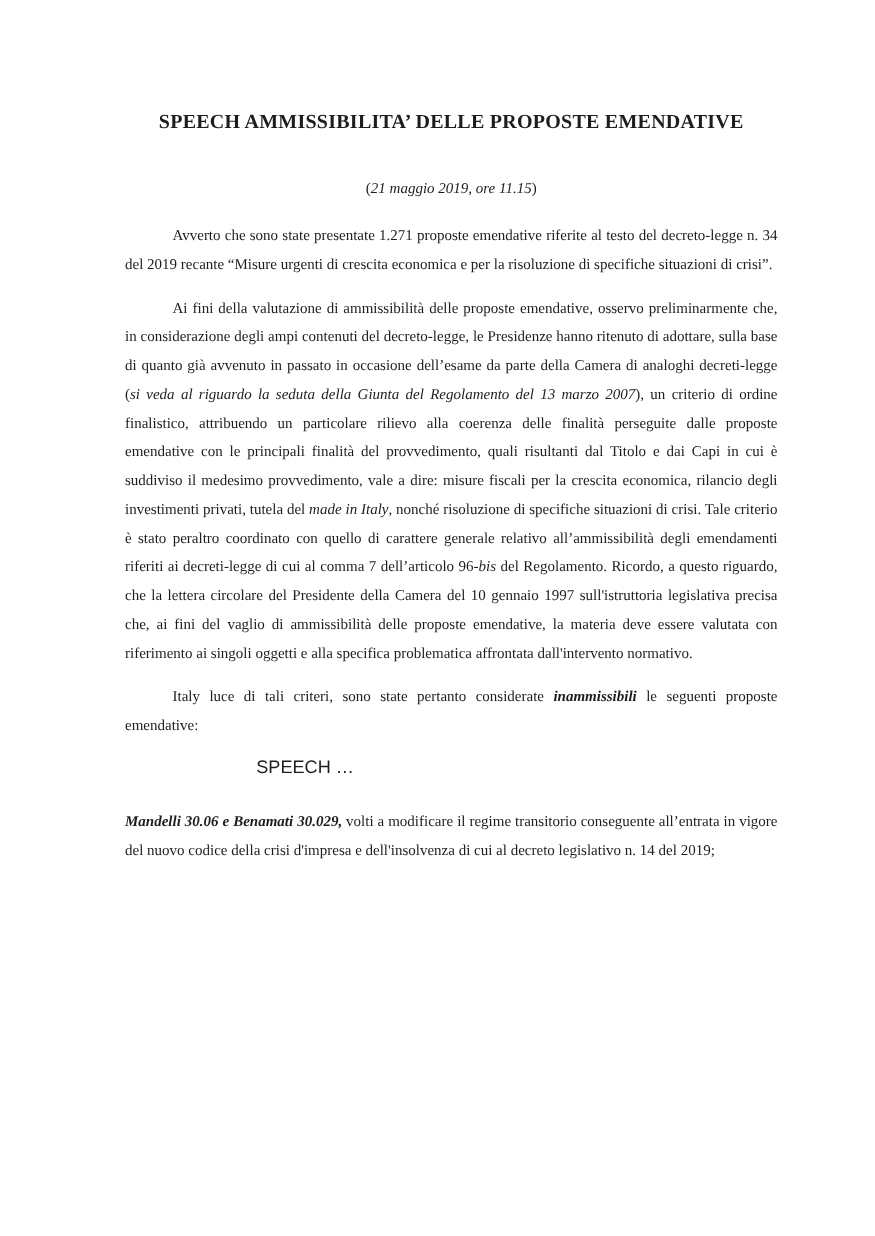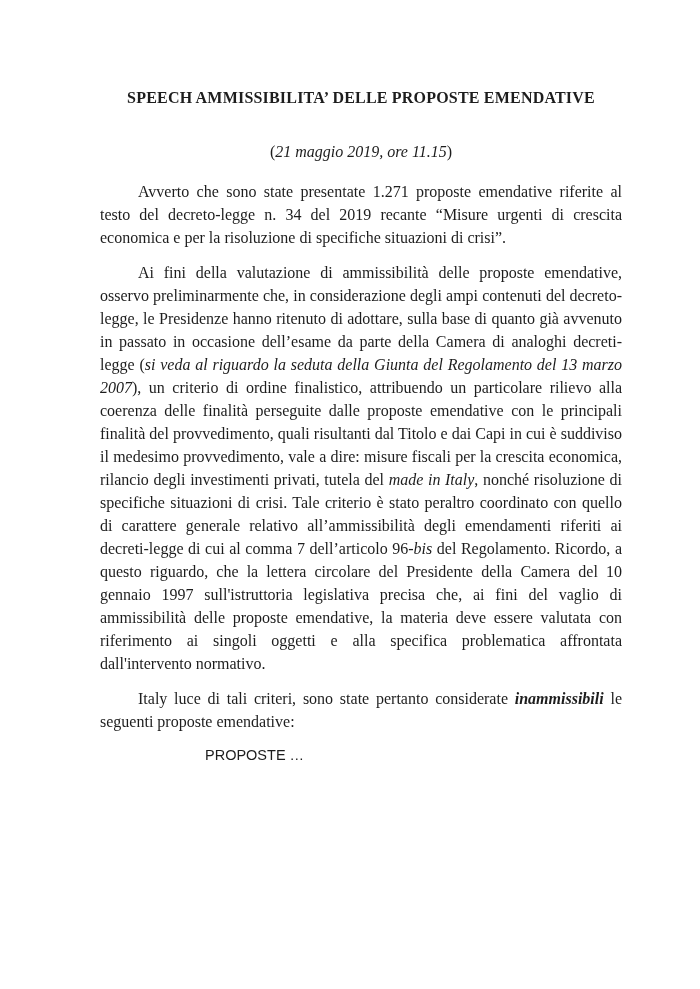--- a/index.html
+++ b/index.html
@@ -25,25 +25,25 @@
   .title {
     margin: 0 0 36px 0;
     text-align: center;
     font-size: 16px;
     font-weight: bold;
     letter-spacing: 0.2px;
   }
   .dateline {
     margin: 0 0 19px 0;
     text-align: center;
-    font-size: 16px;
+    font-size: 12px;
   }
   .body-para {
     margin: 0 0 12px 0;
-    font-size: 16px;
+    font-size: 12px;
     line-height: 23px;
     text-align: justify;
     text-indent: 38px;
   }
   .no-indent { text-indent: 0; }
   .omissis {
     margin: 4px 0 22px 105px;
     font-family: "Liberation Sans", sans-serif;
     font-size: 14.5px;
     line-height: 20px;
@@ -61,16 +61,17 @@
   <p class="title">SPEECH AMMISSIBILITA’ DELLE PROPOSTE EMENDATIVE</p>
 
   <p class="dateline"><span>(</span><span class="i">21 maggio 2019, ore 11.15</span><span>)</span></p>
 
   <p class="body-para"><span>Avverto che sono state presentate 1.271 proposte emendative riferite al testo del decreto-legge n. 34 del 2019 recante “Misure urgenti di crescita economica e per la risoluzione di specifiche situazioni di crisi”.</span></p>
 
   <p class="body-para"><span>Ai fini della valutazione di ammissibilità delle proposte emendative, osservo preliminarmente che, in considerazione degli ampi contenuti del decreto-legge, le Presidenze hanno ritenuto di adottare, sulla base di quanto già avvenuto in passato in occasione dell’esame da parte della Camera di analoghi decreti-legge (</span><span class="i">si veda al riguardo la seduta della Giunta del Regolamento del 13 marzo 2007</span><span>), un criterio di ordine finalistico, attribuendo un particolare rilievo alla coerenza delle finalità perseguite dalle proposte emendative con le principali finalità del provvedimento, quali risultanti dal Titolo e dai Capi in cui è suddiviso il medesimo provvedimento, vale a dire: misure fiscali per la crescita economica, rilancio degli investimenti privati, tutela del </span><span class="i">made in Italy</span><span>, nonché risoluzione di specifiche situazioni di crisi. Tale criterio è stato peraltro coordinato con quello di carattere generale relativo all’ammissibilità degli emendamenti riferiti ai decreti-legge di cui al comma 7 dell’articolo 96-</span><span class="i">bis</span><span> del Regolamento. Ricordo, a questo riguardo, che la lettera circolare del Presidente della Camera del 10 gennaio 1997 sull'istruttoria legislativa precisa che, ai fini del vaglio di ammissibilità delle proposte emendative, la materia deve essere valutata con riferimento ai singoli oggetti e alla specifica problematica affrontata dall'intervento normativo.</span></p>
 
   <p class="body-para"><span>Italy luce di tali criteri, sono state pertanto considerate </span><span class="b">inammissibili</span><span> le seguenti proposte emendative:</span></p>
 
-  <p class="omissis">PROPOSTE …</p>
+  <p class="omissis">SPEECH …</p>
 
+  <p class="body-para no-indent mandelli"><span class="b">Mandelli 30.06 e Benamati 30.029,</span><span> volti a modificare il regime transitorio conseguente all’entrata in vigore del nuovo codice della crisi d'impresa e dell'insolvenza di cui al decreto legislativo n. 14 del 2019;</span></p>
 
 </div>
 
 </body></html>

